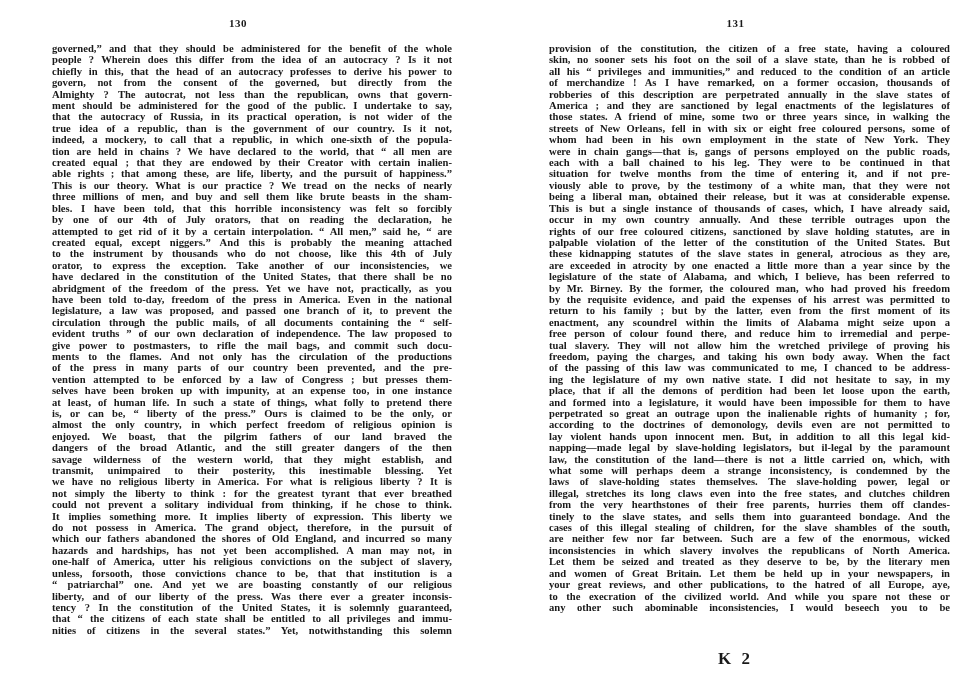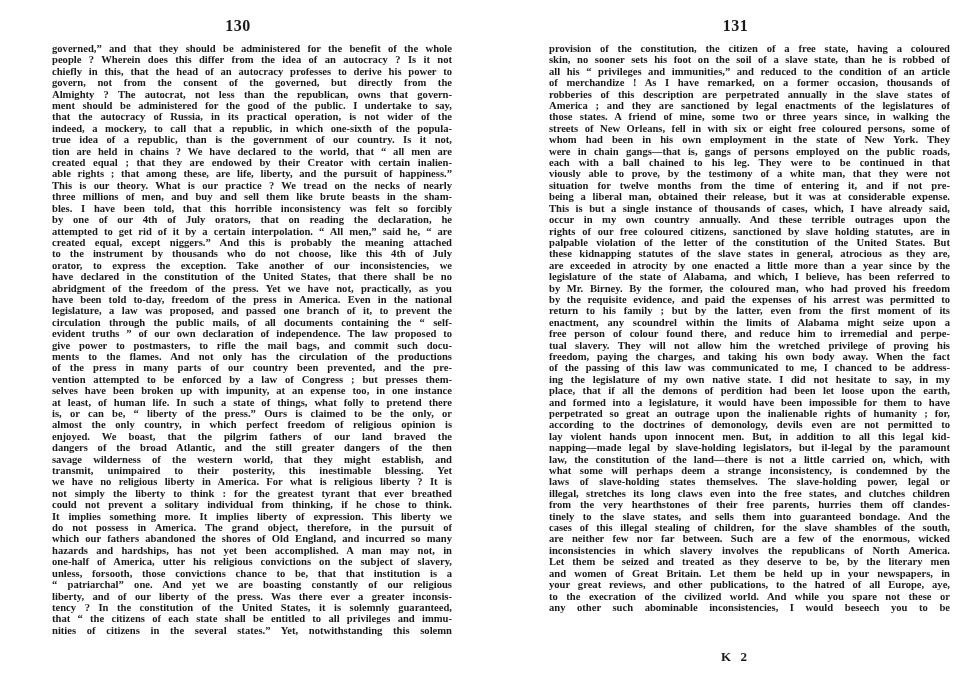--- a/index.html
+++ b/index.html
@@ -22,21 +22,21 @@
   }
   .page.left { left: 38px; width: 400px; }
   .page.right { left: 535px; width: 401px; }
   .page-number {
     position: absolute;
     top: 17px;
     left: 0;
     width: 100%;
     text-align: center;
     font-family: "Liberation Serif", serif;
-    font-size: 16px;
+    font-size: 11px;
     font-weight: bold;
     letter-spacing: 0.5px;
   }
   .lines {
     position: absolute;
     top: 43px;
     left: 14px;
     width: 100%;
   }
   .line {
@@ -51,40 +51,40 @@
     white-space: nowrap;
     overflow: hidden;
   }
   .signature {
     position: absolute;
     top: 649px;
     left: 0;
     width: 100%;
     text-align: center;
     font-family: "Liberation Serif", serif;
-    font-size: 13px;
+    font-size: 17px;
     font-weight: bold;
     letter-spacing: 3px;
   }
 </style>
 </head>
 <body>
 
 <div class="page left">
   <div class="page-number">130</div>
   <div class="lines" id="left-lines">
       <span class="line">governed,” and that they should be administered for the benefit of the whole</span>
       <span class="line">people ?  Wherein does this differ from the idea of an autocracy ?  Is it not</span>
       <span class="line">chiefly in this, that the head of an autocracy professes to derive his power to</span>
       <span class="line">govern, not from the consent of the governed, but directly from the</span>
       <span class="line">Almighty ?  The autocrat, not less than the republican, owns that govern-</span>
       <span class="line">ment should be administered for the good of the public.  I undertake to say,</span>
       <span class="line">that the autocracy of Russia, in its practical operation, is not wider of the</span>
+      <span class="line">true idea of a republic, than is the government of our country.  Is it not,</span>
       <span class="line">indeed, a mockery, to call that a republic, in which one-sixth of the popula-</span>
-      <span class="line">true idea of a republic, than is the government of our country.  Is it not,</span>
       <span class="line">tion are held in chains ?  We have declared to the world, that “ all men are</span>
       <span class="line">created equal ; that they are endowed by their Creator with certain inalien-</span>
       <span class="line">able rights ; that among these, are life, liberty, and the pursuit of happiness.”</span>
       <span class="line">This is our theory.  What is our practice ?  We tread on the necks of nearly</span>
       <span class="line">three millions of men, and buy and sell them like brute beasts in the sham-</span>
       <span class="line">bles.  I have been told, that this horrible inconsistency was felt so forcibly</span>
       <span class="line">by one of our 4th of July orators, that on reading the declaration, he</span>
       <span class="line">attempted to get rid of it by a certain interpolation.  “ All men,” said he, “ are</span>
       <span class="line">created equal, except niggers.”  And this is probably the meaning attached</span>
       <span class="line">to the instrument by thousands who do not choose, like this 4th of July</span>
@@ -131,22 +131,22 @@
       <span class="line">skin, no sooner sets his foot on the soil of a slave state, than he is robbed of</span>
       <span class="line">all his “ privileges and immunities,” and reduced to the condition of an article</span>
       <span class="line">of merchandize !  As I have remarked, on a former occasion, thousands of</span>
       <span class="line">robberies of this description are perpetrated annually in the slave states of</span>
       <span class="line">America ; and they are sanctioned by legal enactments of the legislatures of</span>
       <span class="line">those states.  A friend of mine, some two or three years since, in walking the</span>
       <span class="line">streets of New Orleans, fell in with six or eight free coloured persons, some of</span>
       <span class="line">whom had been in his own employment in the state of New York.  They</span>
       <span class="line">were in chain gangs—that is, gangs of persons employed on the public roads,</span>
       <span class="line">each with a ball chained to his leg.  They were to be continued in that</span>
+      <span class="line">situation for twelve months from the time of entering it, and if not pre-</span>
       <span class="line">viously able to prove, by the testimony of a white man, that they were not</span>
-      <span class="line">situation for twelve months from the time of entering it, and if not pre-</span>
       <span class="line">being a liberal man, obtained their release, but it was at considerable expense.</span>
       <span class="line">This is but a single instance of thousands of cases, which, I have already said,</span>
       <span class="line">occur in my own country annually.  And these terrible outrages upon the</span>
       <span class="line">rights of our free coloured citizens, sanctioned by slave holding statutes, are in</span>
       <span class="line">palpable violation of the letter of the constitution of the United States.  But</span>
       <span class="line">these kidnapping statutes of the slave states in general, atrocious as they are,</span>
       <span class="line">are exceeded in atrocity by one enacted a little more than a year since by the</span>
       <span class="line">legislature of the state of Alabama, and which, I believe, has been referred to</span>
       <span class="line">by Mr. Birney.  By the former, the coloured man, who had proved his freedom</span>
       <span class="line">by the requisite evidence, and paid the expenses of his arrest was permitted to</span>

